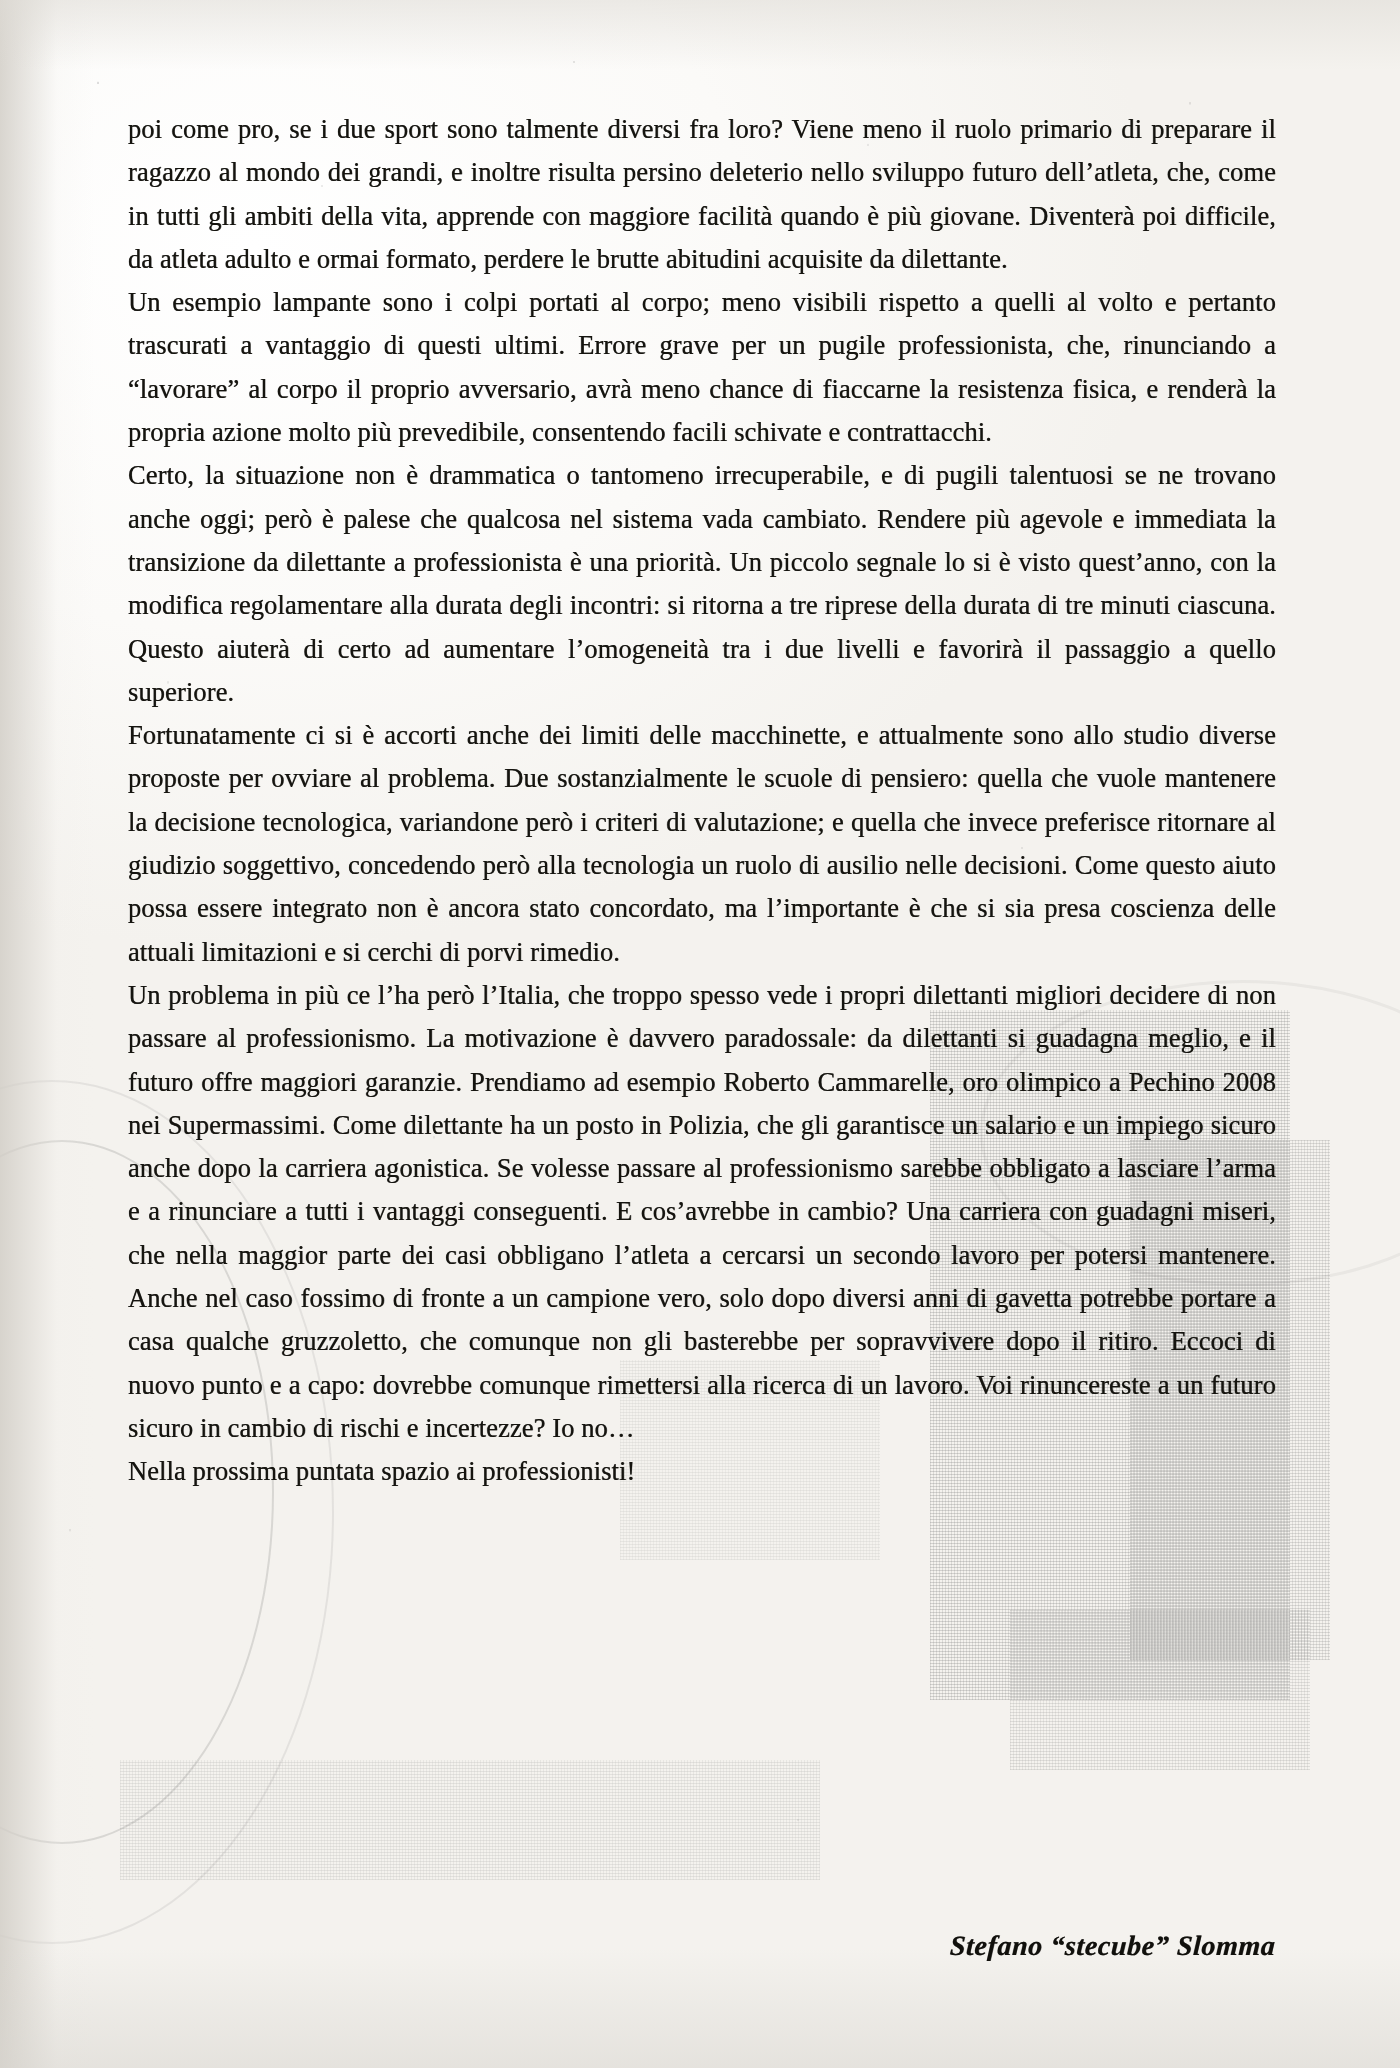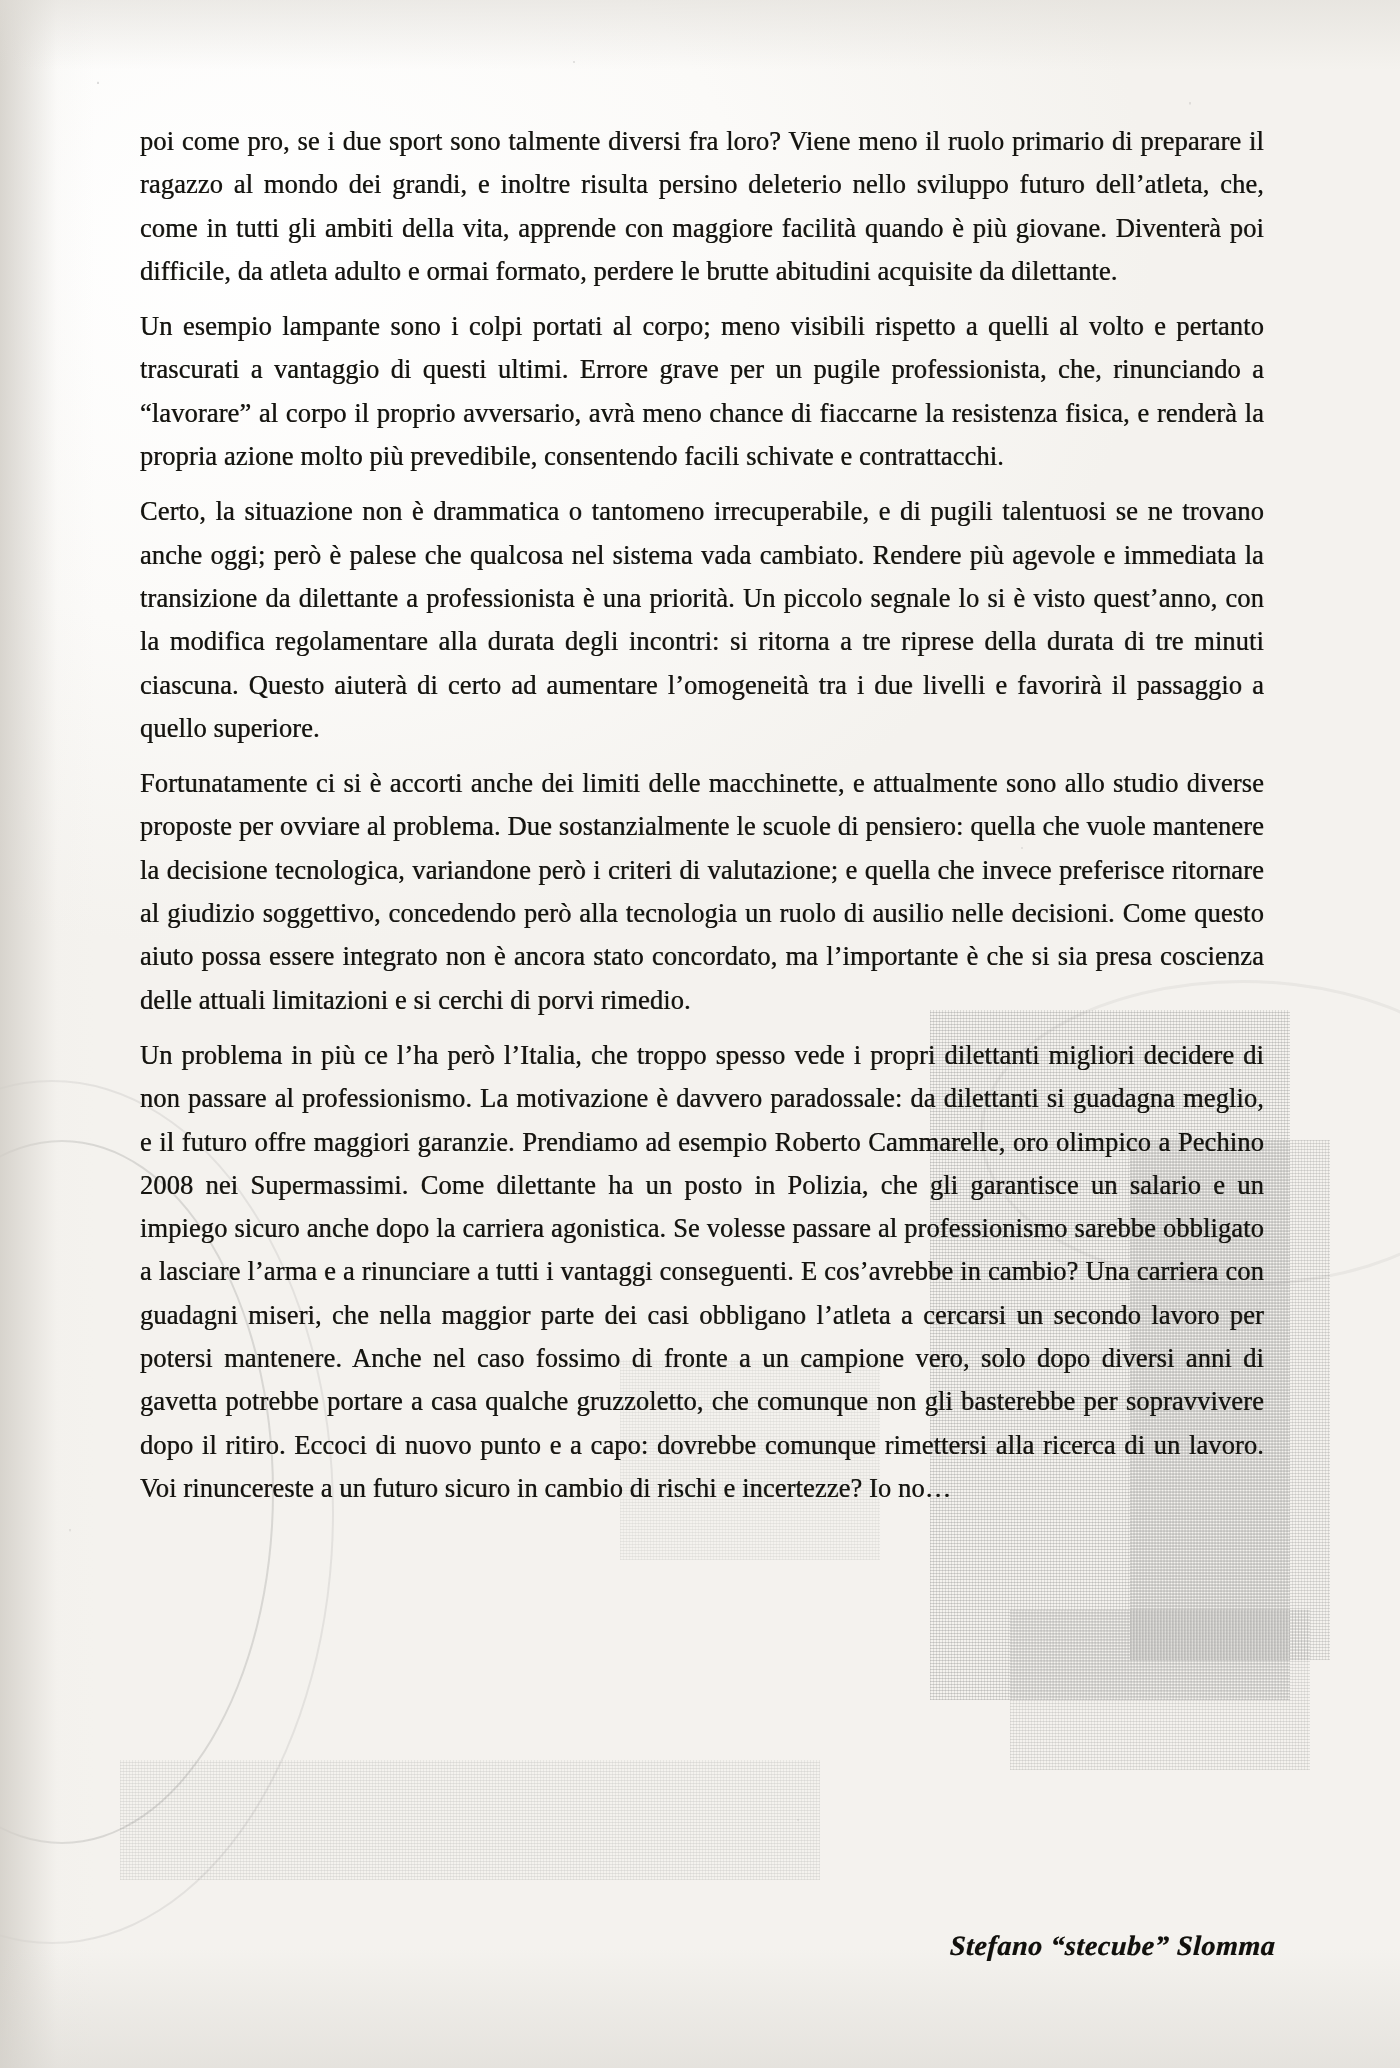--- a/index.html
+++ b/index.html
@@ -95,21 +95,21 @@
   
   .text-column {
     position: absolute;
     left: 128px;
     top: 108px;
     width: 1148px;
     z-index: 5;
   }
 
   .para {
-    margin: 12px;
+    margin: 0;
     text-align: justify;
     text-justify: inter-word;
     font-size: 26.5px;
     line-height: 43.3px;
     color: #15140f;
     letter-spacing: .1px;
     text-rendering: optimizeLegibility;
   }
 
   
@@ -162,19 +162,20 @@
   <div class="edge-shade-left"></div>
   <div class="edge-shade-top"></div>
   <div class="edge-shade-bottom"></div>
 
   <div class="text-column">
     <p class="para">poi come pro, se i due sport sono talmente diversi fra loro? Viene meno il ruolo primario di preparare il ragazzo al mondo dei grandi, e inoltre risulta persino deleterio nello sviluppo futuro dell’atleta, che, come in tutti gli ambiti della vita, apprende con maggiore facilità quando è più giovane. Diventerà poi difficile, da atleta adulto e ormai formato, perdere le brutte abitudini acquisite da dilettante.</p>
     <p class="para">Un esempio lampante sono i colpi portati al corpo; meno visibili rispetto a quelli al volto e pertanto trascurati a vantaggio di questi ultimi. Errore grave per un pugile professionista, che, rinunciando a “lavorare” al corpo il proprio avversario, avrà meno chance di fiaccarne la resistenza fisica, e renderà la propria azione molto più prevedibile, consentendo facili schivate e contrattacchi.</p>
     <p class="para">Certo, la situazione non è drammatica o tantomeno irrecuperabile, e di pugili talentuosi se ne trovano anche oggi; però è palese che qualcosa nel sistema vada cambiato. Rendere più agevole e immediata la transizione da dilettante a professionista è una priorità. Un piccolo segnale lo si è visto quest’anno, con la modifica regolamentare alla durata degli incontri: si ritorna a tre riprese della durata di tre minuti ciascuna. Questo aiuterà di certo ad aumentare l’omogeneità tra i due livelli e favorirà il passaggio a quello superiore.</p>
     <p class="para">Fortunatamente ci si è accorti anche dei limiti delle macchinette, e attualmente sono allo studio diverse proposte per ovviare al problema. Due sostanzialmente le scuole di pensiero: quella che vuole mantenere la decisione tecnologica, variandone però i criteri di valutazione; e quella che invece preferisce ritornare al giudizio soggettivo, concedendo però alla tecnologia un ruolo di ausilio nelle decisioni. Come questo aiuto possa essere integrato non è ancora stato concordato, ma l’importante è che si sia presa coscienza delle attuali limitazioni e si cerchi di porvi rimedio.</p>
     <p class="para">Un problema in più ce l’ha però l’Italia, che troppo spesso vede i propri dilettanti migliori decidere di non passare al professionismo. La motivazione è davvero paradossale: da dilettanti si guadagna meglio, e il futuro offre maggiori garanzie. Prendiamo ad esempio Roberto Cammarelle, oro olimpico a Pechino 2008 nei Supermassimi. Come dilettante ha un posto in Polizia, che gli garantisce un salario e un impiego sicuro anche dopo la carriera agonistica. Se volesse passare al professionismo sarebbe obbligato a lasciare l’arma e a rinunciare a tutti i vantaggi conseguenti. E cos’avrebbe in cambio? Una carriera con guadagni miseri, che nella maggior parte dei casi obbligano l’atleta a cercarsi un secondo lavoro per potersi mantenere. Anche nel caso fossimo di fronte a un campione vero, solo dopo diversi anni di gavetta potrebbe portare a casa qualche gruzzoletto, che comunque non gli basterebbe per sopravvivere dopo il ritiro. Eccoci di nuovo punto e a capo: dovrebbe comunque rimettersi alla ricerca di un lavoro. Voi rinuncereste a un futuro sicuro in cambio di rischi e incertezze? Io no…</p>
+    <p class="para last-line-natural">Nella prossima puntata spazio ai professionisti!</p>
   </div>
 
   <div class="signature-row">
     <span class="signature">Stefano “stecube” Slomma</span>
   </div>
 
 </div>
 
 </body></html>

